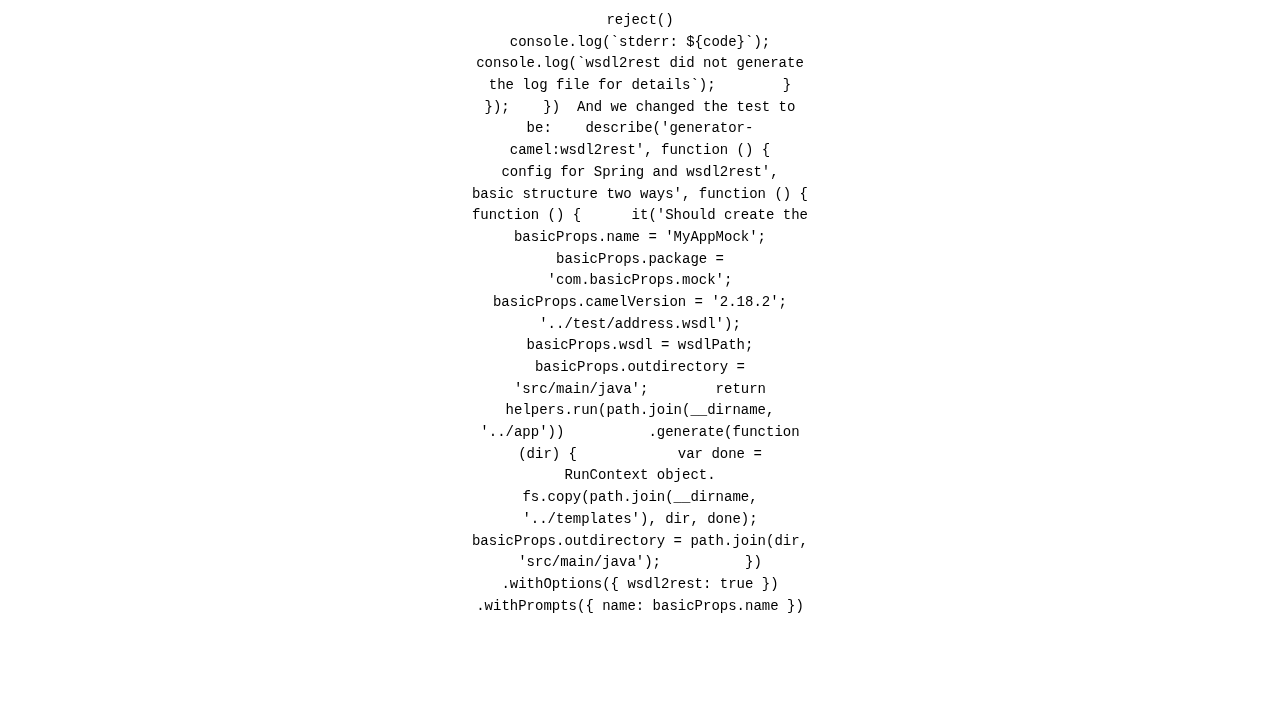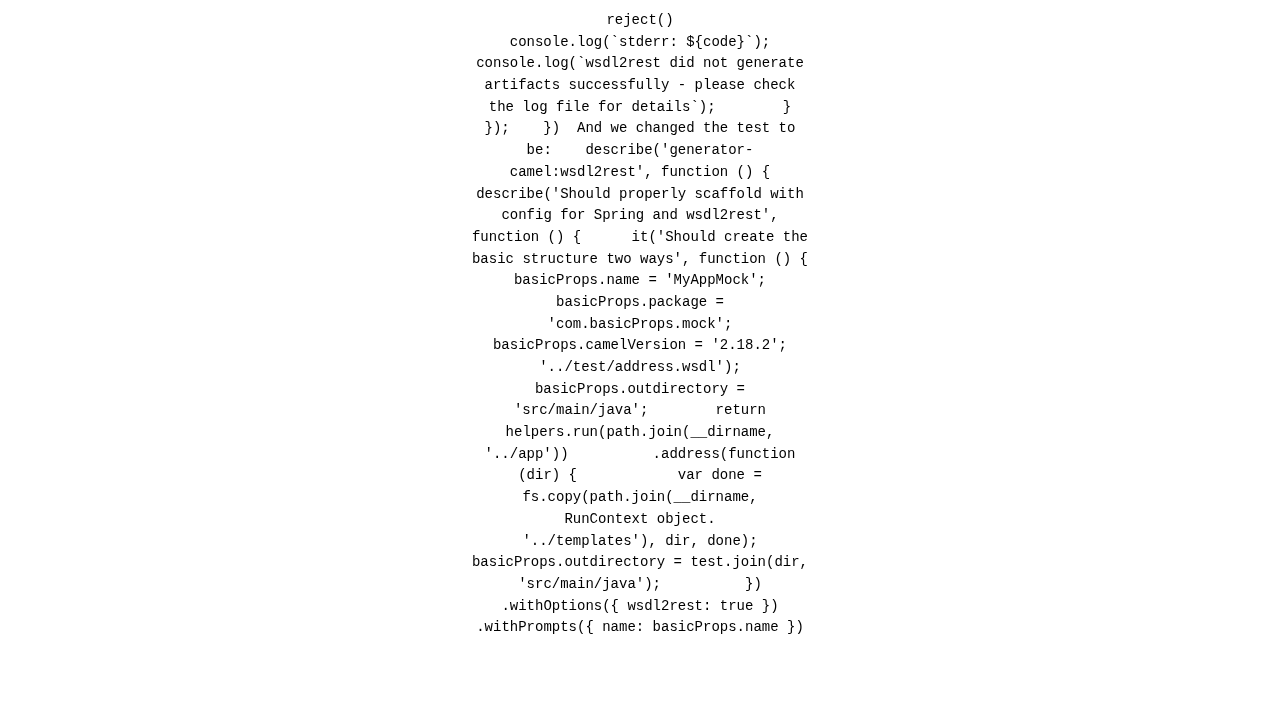--- a/index.html
+++ b/index.html
@@ -38,40 +38,39 @@
     }
   </style>
 </head>
 <body>
 
 <div class="code-container">
   <div class="code-block" id="code-block">
   <span class="code-line">reject()</span>
       <span class="code-line">console.log(`stderr: ${code}`);</span>
       <span class="code-line">console.log(`wsdl2rest did not generate</span>
-      <span class="code-line">artifacts successfully - please check</span>
       <span class="code-line">the log file for details`);        }</span>
       <span class="code-line">});    })  And we changed the test to</span>
       <span class="code-line">be:    describe('generator-</span>
       <span class="code-line">camel:wsdl2rest', function () {</span>
-      <span class="code-line">describe('Should properly scaffold with</span>
       <span class="code-line">config for Spring and wsdl2rest',</span>
+      <span class="code-line">basic structure two ways', function () {</span>
       <span class="code-line">function () {      it('Should create the</span>
-      <span class="code-line">basic structure two ways', function () {</span>
       <span class="code-line">basicProps.name = 'MyAppMock';</span>
       <span class="code-line">basicProps.package =</span>
       <span class="code-line">'com.basicProps.mock';</span>
       <span class="code-line">basicProps.camelVersion = '2.18.2';</span>
       <span class="code-line">'../test/address.wsdl');</span>
+      <span class="code-line">basicProps.wsdl = wsdlPath;</span>
       <span class="code-line">basicProps.outdirectory =</span>
       <span class="code-line">'src/main/java';        return</span>
       <span class="code-line">helpers.run(path.join(__dirname,</span>
-      <span class="code-line">'../app'))          .address(function</span>
+      <span class="code-line">'../app'))          .generate(function</span>
       <span class="code-line">(dir) {            var done =</span>
+      <span class="code-line">RunContext object.</span>
       <span class="code-line">fs.copy(path.join(__dirname,</span>
-      <span class="code-line">RunContext object.</span>
       <span class="code-line">'../templates'), dir, done);</span>
-      <span class="code-line">basicProps.outdirectory = test.join(dir,</span>
+      <span class="code-line">basicProps.outdirectory = path.join(dir,</span>
       <span class="code-line">'src/main/java');          })</span>
       <span class="code-line">.withOptions({ wsdl2rest: true })</span>
       <span class="code-line">.withPrompts({ name: basicProps.name })</span>
     </div>
 </div>
 
 </body></html>

